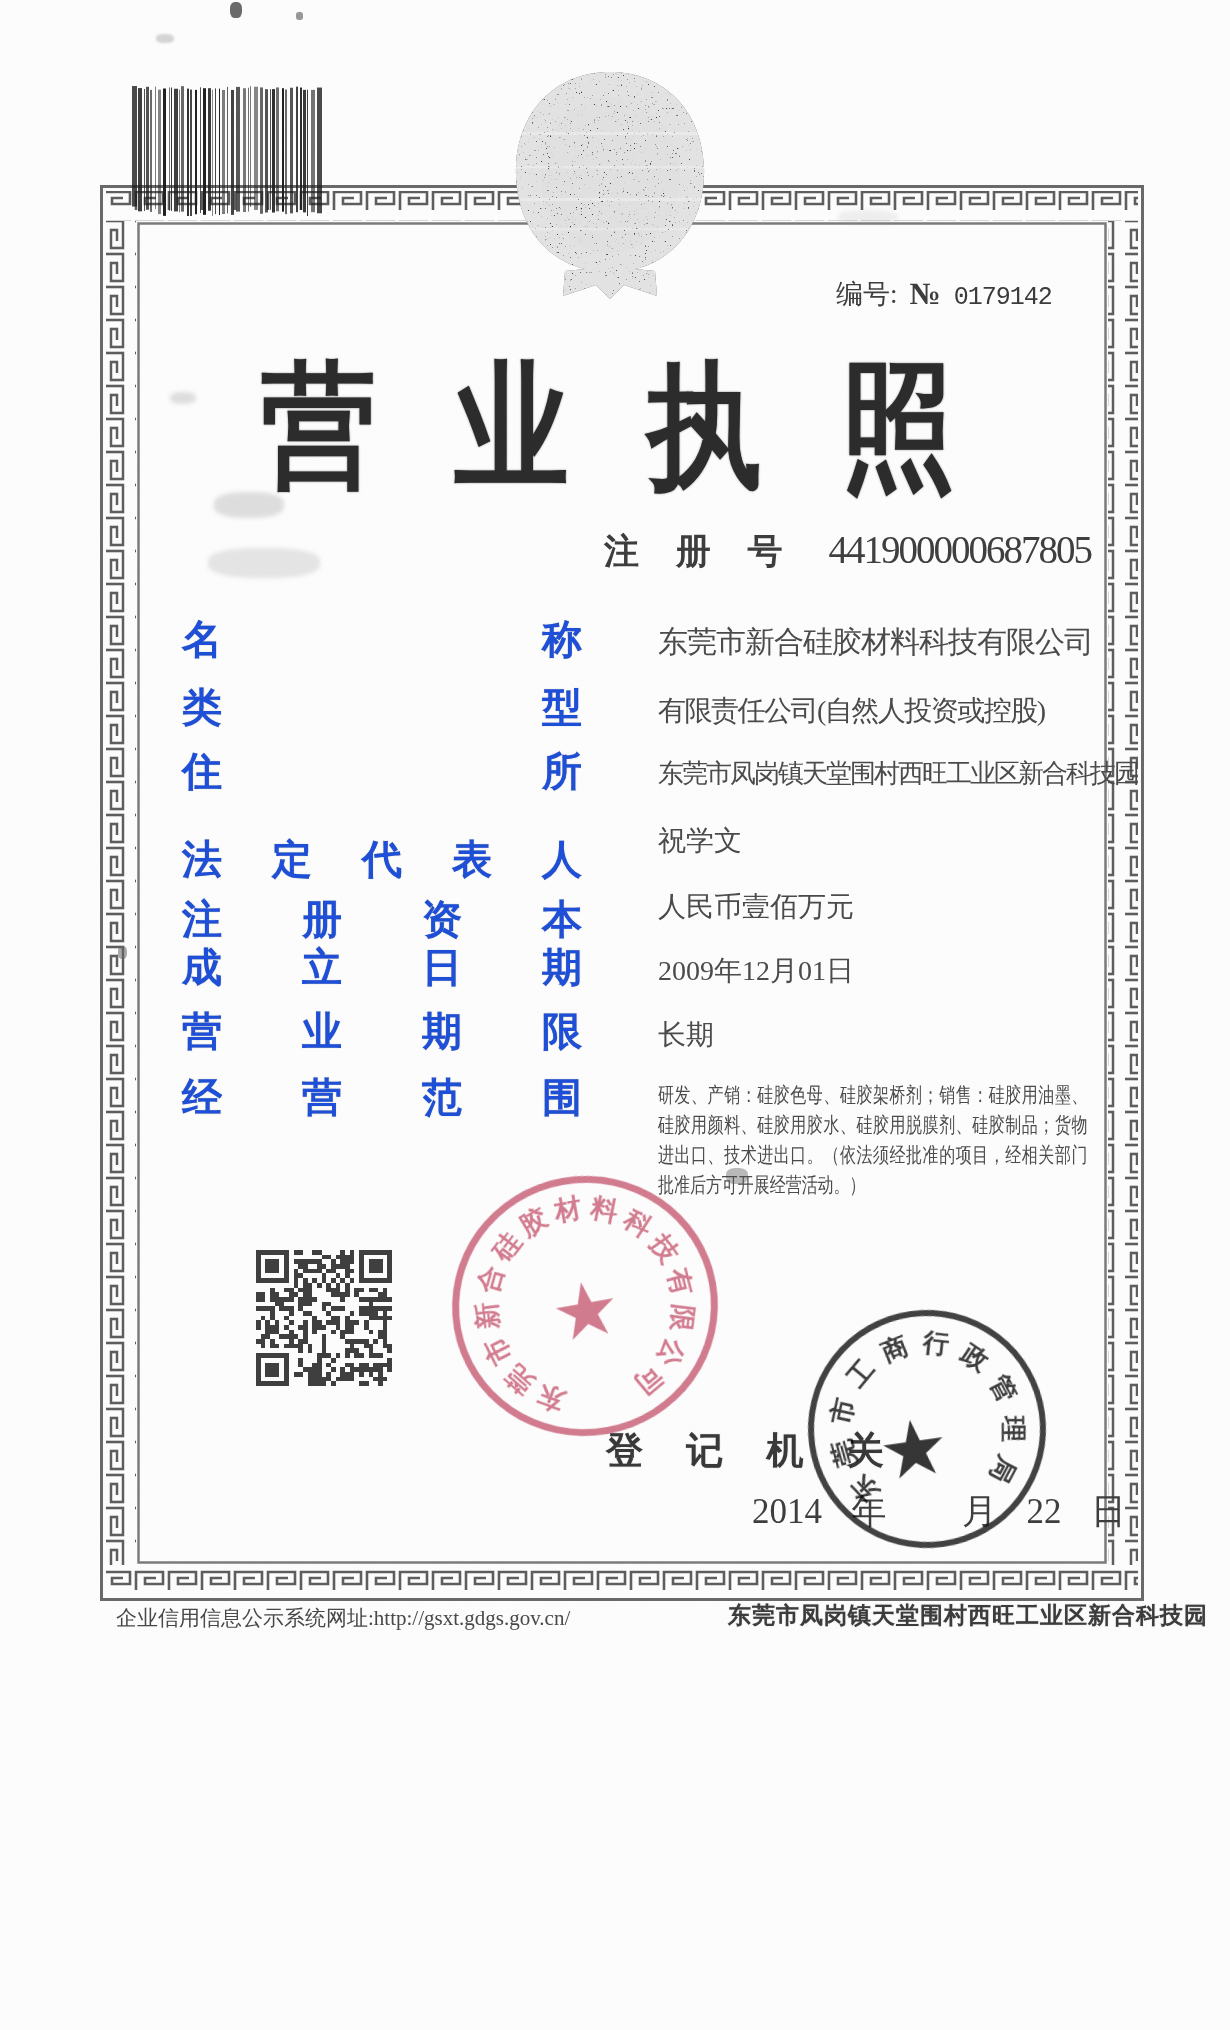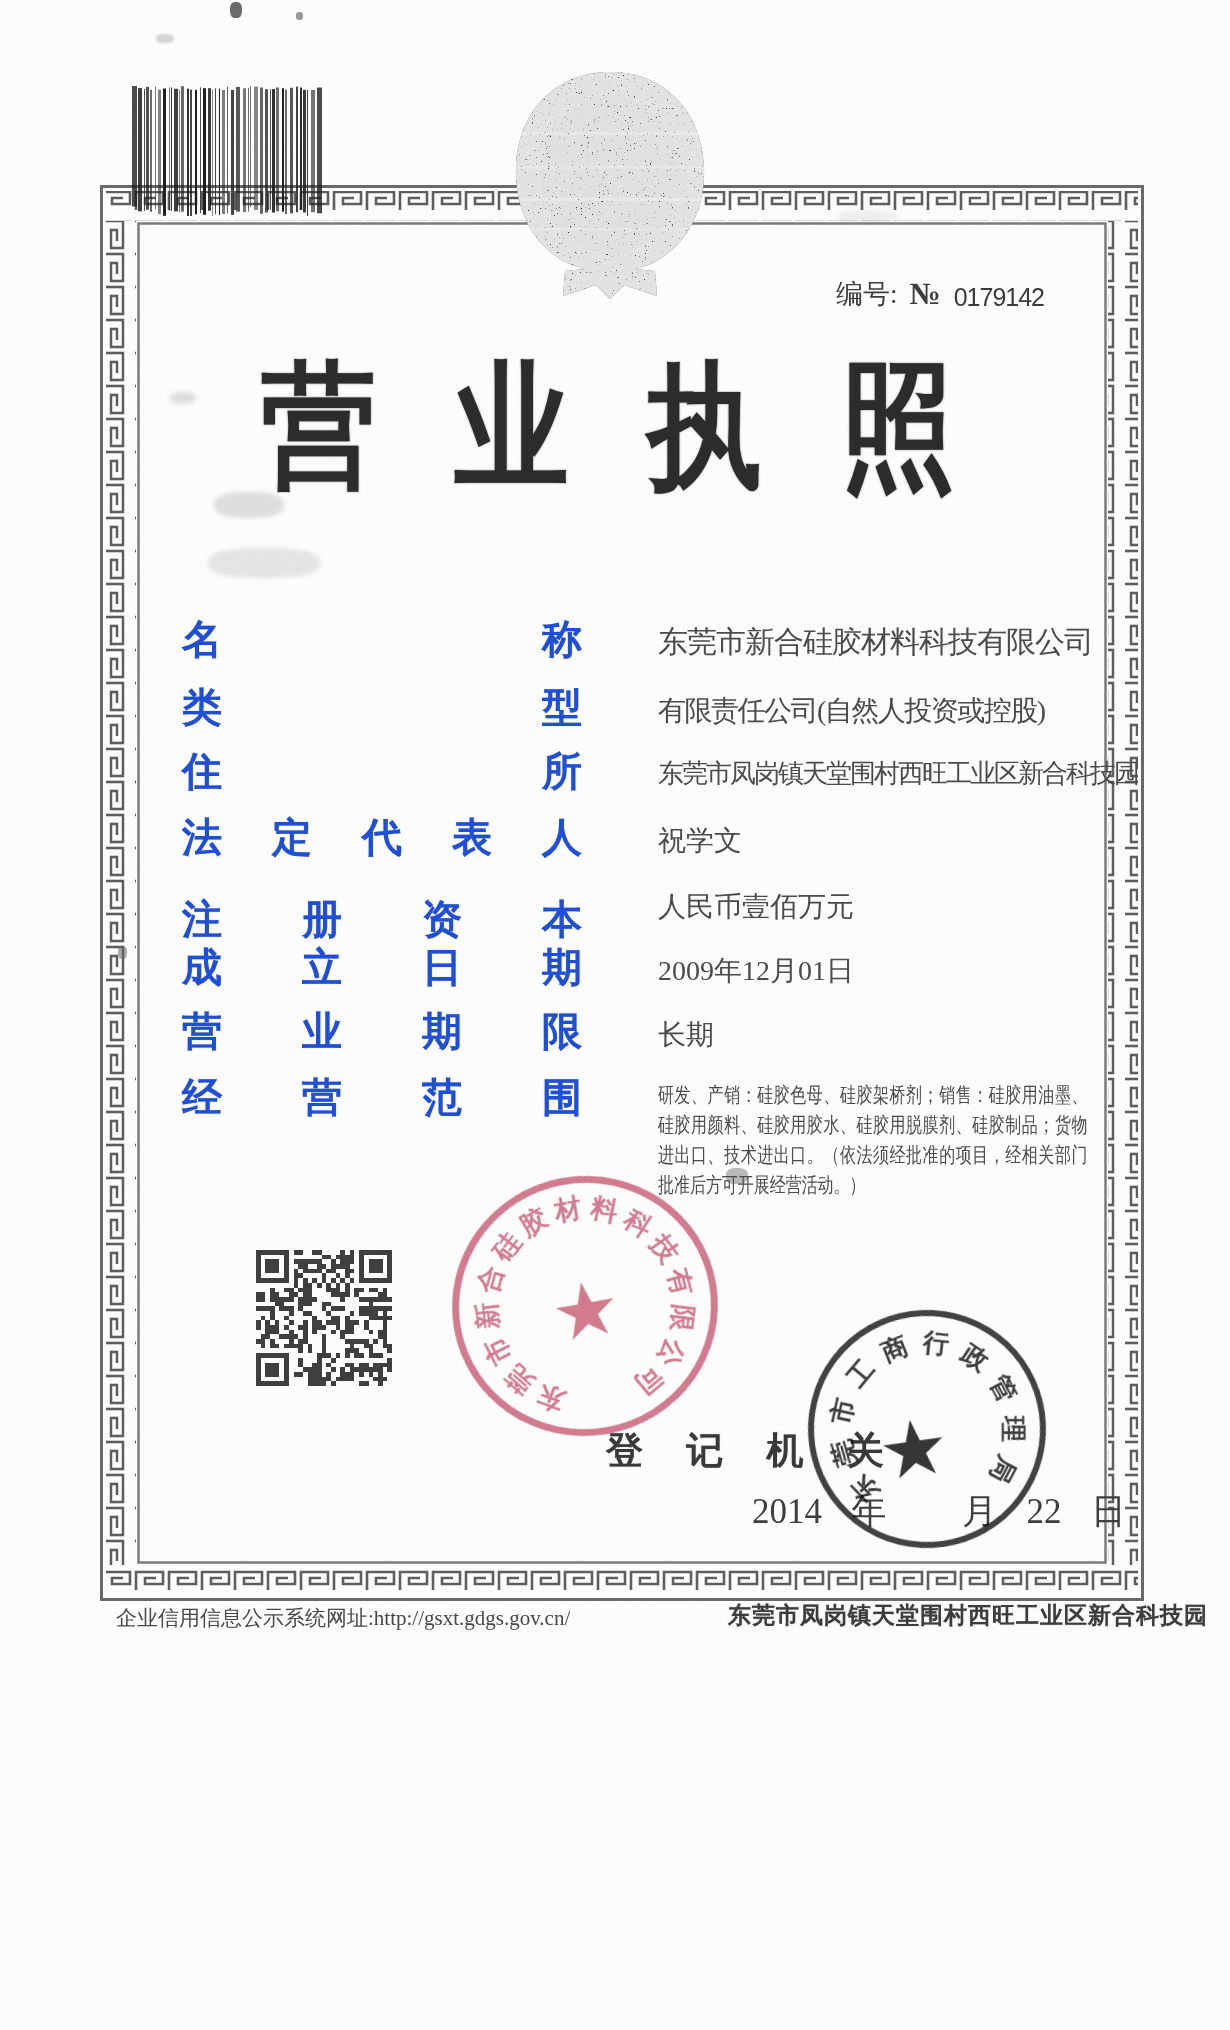--- a/index.html
+++ b/index.html
@@ -12,21 +12,21 @@
   
   #barcode{position:absolute;left:132px;top:84px;width:192px;height:132px;z-index:3;filter:blur(.3px);}
   #emblem{position:absolute;left:503px;top:70px;width:215px;height:235px;z-index:4;}
   #qr{position:absolute;left:256px;top:1250px;width:136px;height:136px;z-index:5;}
   #qr svg{shape-rendering:crispEdges;}
 
   
   #serial{position:absolute;left:836px;top:276px;display:flex;gap:12px;align-items:flex-end;
           font-size:27px;color:#3c3c3c;z-index:6;}
   #serial .no-sym{font-weight:bold;font-size:31px;letter-spacing:1px;}
-  #serial .serial-num{font-family:Liberation Sans, sans-serif;font-size:25px;letter-spacing:-1px;color:#3a3a3a;}
+  #serial .serial-num{font-family:Liberation Mono, monospace;font-size:25px;letter-spacing:-1px;color:#3a3a3a;}
 
   #title{position:absolute;left:100px;top:336px;width:1040px;text-align:center;z-index:6;
          font-family:"Liberation Sans",sans-serif;font-weight:900;font-size:136px;color:#2b2b2b;
          letter-spacing:28px;transform:scaleX(.84);transform-origin:50% 0;
          text-shadow:0 0 2px rgba(55,55,55,.75);white-space:nowrap;}
 
   #reg{position:absolute;left:604px;top:527px;display:flex;align-items:baseline;gap:32px;z-index:6;}
   #reg .reg-label{font-size:35px;font-weight:bold;letter-spacing:14px;color:#3c3c3c;white-space:nowrap;}
   #reg .reg-num{font-size:39px;letter-spacing:-2px;color:#3e3e3e;font-family:"Liberation Serif",serif;}
 
@@ -183,31 +183,35 @@
   </svg>
 
   <div id="serial">
     <span>编号:</span>
     <span class="no-sym">№</span>
     <span class="serial-num">0179142</span>
   </div>
 
   <div id="title">营 业 执 照</div>
 
+  <div id="reg">
+    <span class="reg-label">注 册 号</span>
+    <span class="reg-num">441900000687805</span>
+  </div>
 
   <div class="flabel" style="top:618px">名称</div>
   <div class="fvalue v-large" style="top:624px">东莞市新合硅胶材料科技有限公司</div>
 
   <div class="flabel" style="top:686px">类型</div>
   <div class="fvalue v-type" style="top:694px">有限责任公司(自然人投资或控股)</div>
 
   <div class="flabel" style="top:750px">住所</div>
   <div class="fvalue v-addr" style="top:758px">东莞市凤岗镇天堂围村西旺工业区新合科技园</div>
 
-  <div class="flabel" style="top:816px">法定代表人</div>
+  <div class="flabel" style="top:838px">法定代表人</div>
   <div class="fvalue" style="top:824px">祝学文</div>
 
   <div class="flabel" style="top:898px">注册资本</div>
   <div class="fvalue" style="top:890px">人民币壹佰万元</div>
 
   <div class="flabel" style="top:946px">成立日期</div>
   <div class="fvalue" style="top:954px">2009年12月01日</div>
 
   <div class="flabel" style="top:1010px">营业期限</div>
   <div class="fvalue" style="top:1018px">长期</div>

